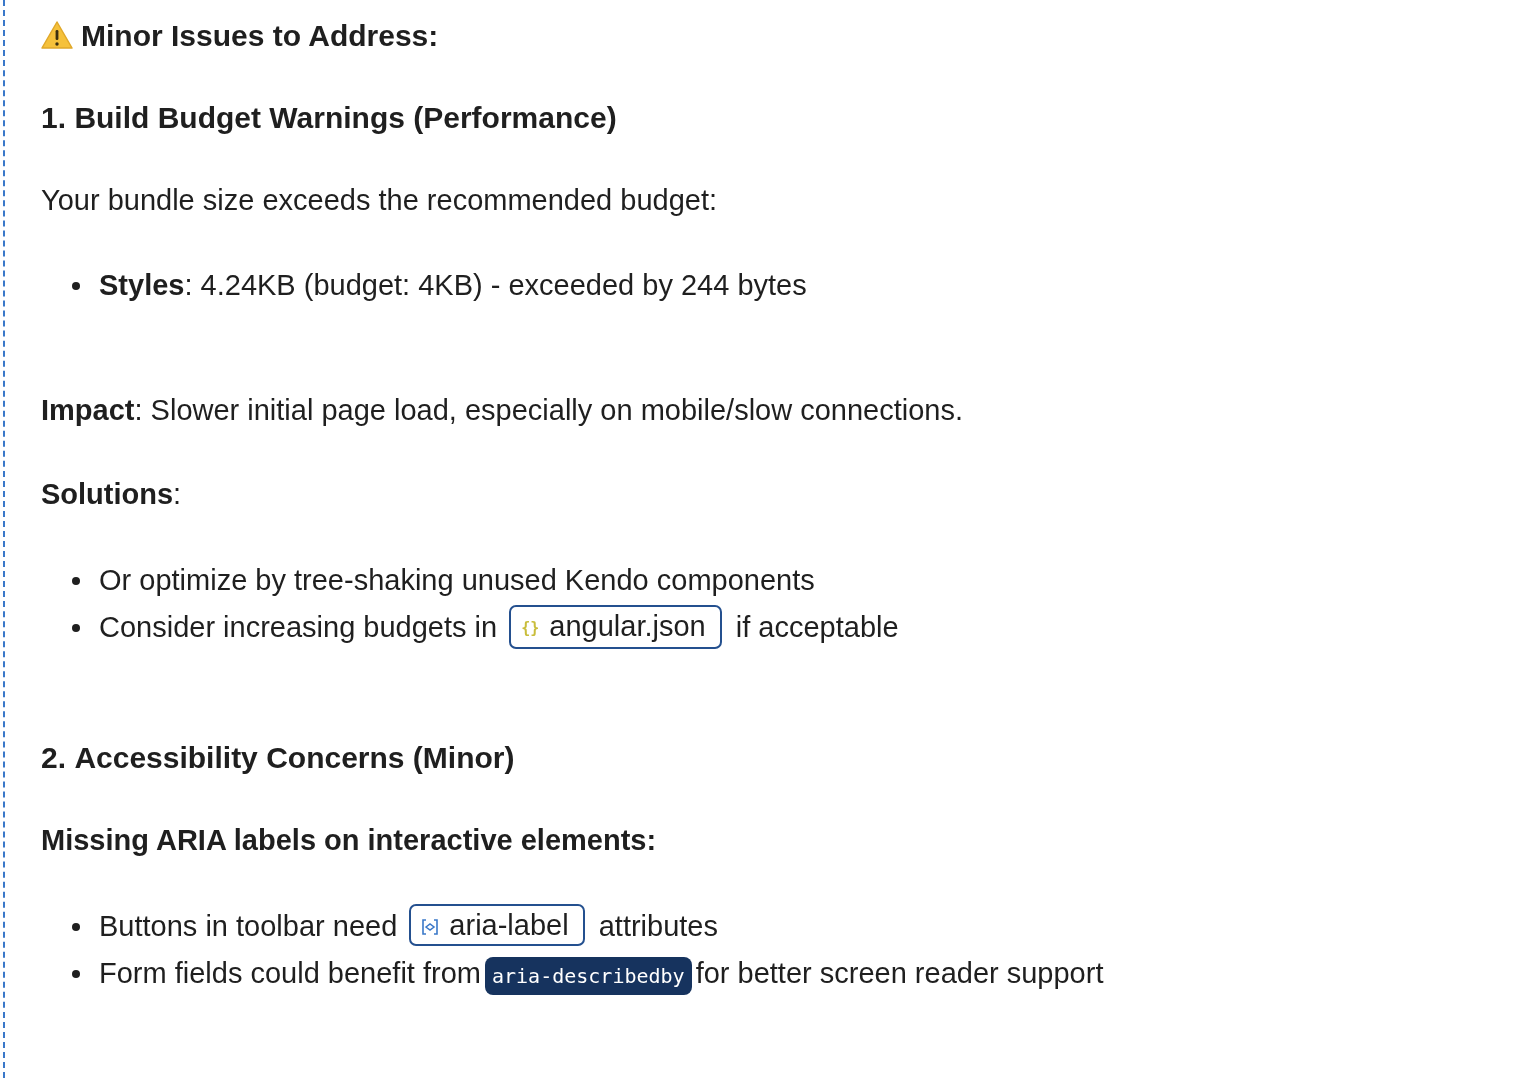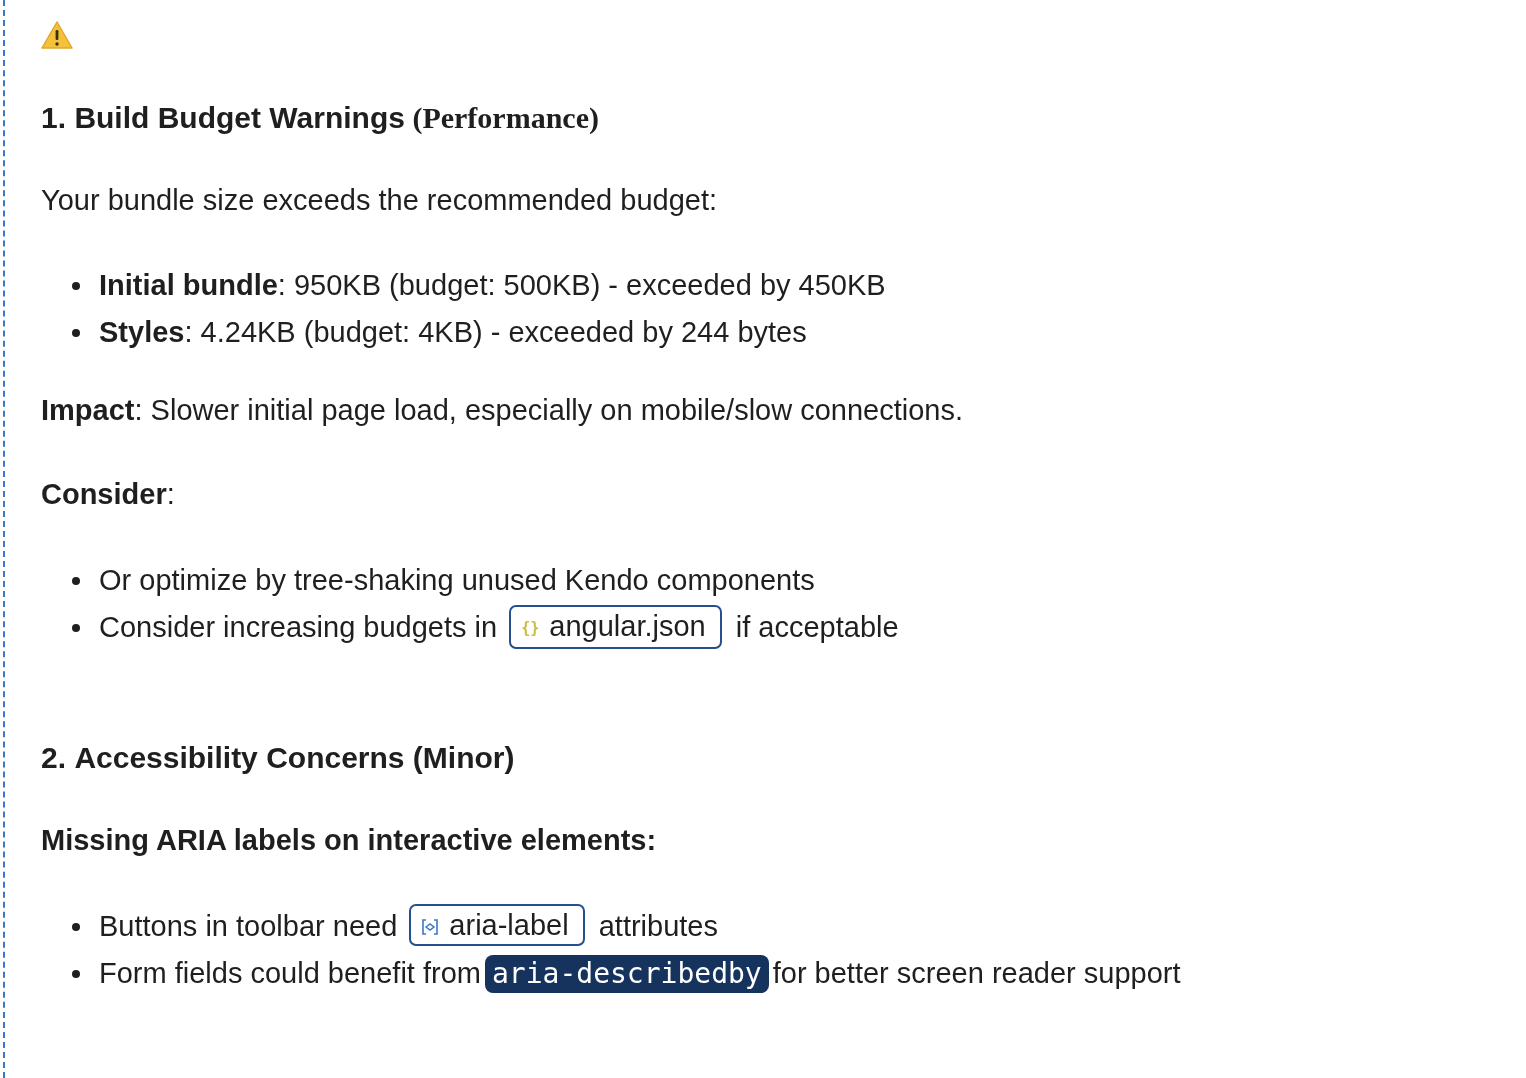--- a/index.html
+++ b/index.html
@@ -26,57 +26,56 @@
   }
   .file-chip {
     display: inline-block; border: 2px solid #24508f; border-radius: 7px;
     padding: 0 14px 0 10px; line-height: 38px; margin: 0 6px 0 4px; vertical-align: 1px;
   }
   .chip-icon { display: inline-block; font-size: 15px; margin-right: 10px; vertical-align: 3px; }
   .json-icon { color: #c9bd3b; font-family: "DejaVu Sans Mono", monospace; font-weight: bold; }
   .sym-icon { width: 18px; height: 18px; vertical-align: -1px; }
   .code-chip {
     display: inline-block; background: #16335e; color: #ffffff;
-    font-family: "DejaVu Sans Mono", monospace; font-size: 28px;
+    font-family: "DejaVu Sans Mono", monospace; font-size: 20px;
     border-radius: 8px; padding: 0 7px; line-height: 38px; margin: 0 4px 0 4px;
   }
 </style>
 </head>
 <body>
 
 <div class="left-rule"></div>
 
 <div class="content">
 
   <div class="line h3" style="top:16px;">
     <svg class="warn-icon" viewBox="0 0 32 28">
       <path d="M16 1 L31 27 L1 27 Z" fill="#f5c13b" stroke="#e0a82a" stroke-width="1.5" stroke-linejoin="round"></path>
       <rect x="14.6" y="9" width="2.8" height="10" rx="1.2" fill="#3a2f10"></rect>
       <circle cx="16" cy="23" r="1.7" fill="#3a2f10"></circle>
-    </svg>
+    </svg><span>Minor Issues to Address:</span>
   </div>
 
   <div class="line h3" style="top:98px; font-weight:normal;">
     <span class="b">1.</span>
-    <span class="b">Build Budget Warnings</span><span style="font-weight:bold;font-family:Liberation Serif, serif;"> (Performance)</span>
+    <span class="b">Build Budget Warnings</span><span style="font-weight:bold;"> (Performance)</span>
   </div>
 
   <div class="line" style="top:180px;">Your bundle size exceeds the recommended budget:</div>
 
   <ul class="list" style="top:262px;">
-    <li><span class="b">Initial bundle</span><span>: 950KB (budget: 500KB) - exceeded by 450KB</span></li>
     <li><span class="b">Styles</span><span>: 4.24KB (budget: 4KB) - exceeded by 244 bytes</span></li>
   </ul>
 
   <div class="line" style="top:390px;">
     <span class="b">Impact</span><span>: Slower initial page load, especially on mobile/slow connections.</span>
   </div>
 
   <div class="line" style="top:474px;">
-    <span class="b">Consider</span><span>:</span>
+    <span class="b">Solutions</span><span>:</span>
   </div>
 
   <ul class="list" style="top:557px;">
     <li><span>Or optimize by tree-shaking unused Kendo components</span></li>
     <li>
       <span>Consider increasing budgets in</span>
       <span class="file-chip"><span class="chip-icon json-icon">{}</span><span>angular.json</span></span>
       <span>if acceptable</span>
     </li>
   </ul>

